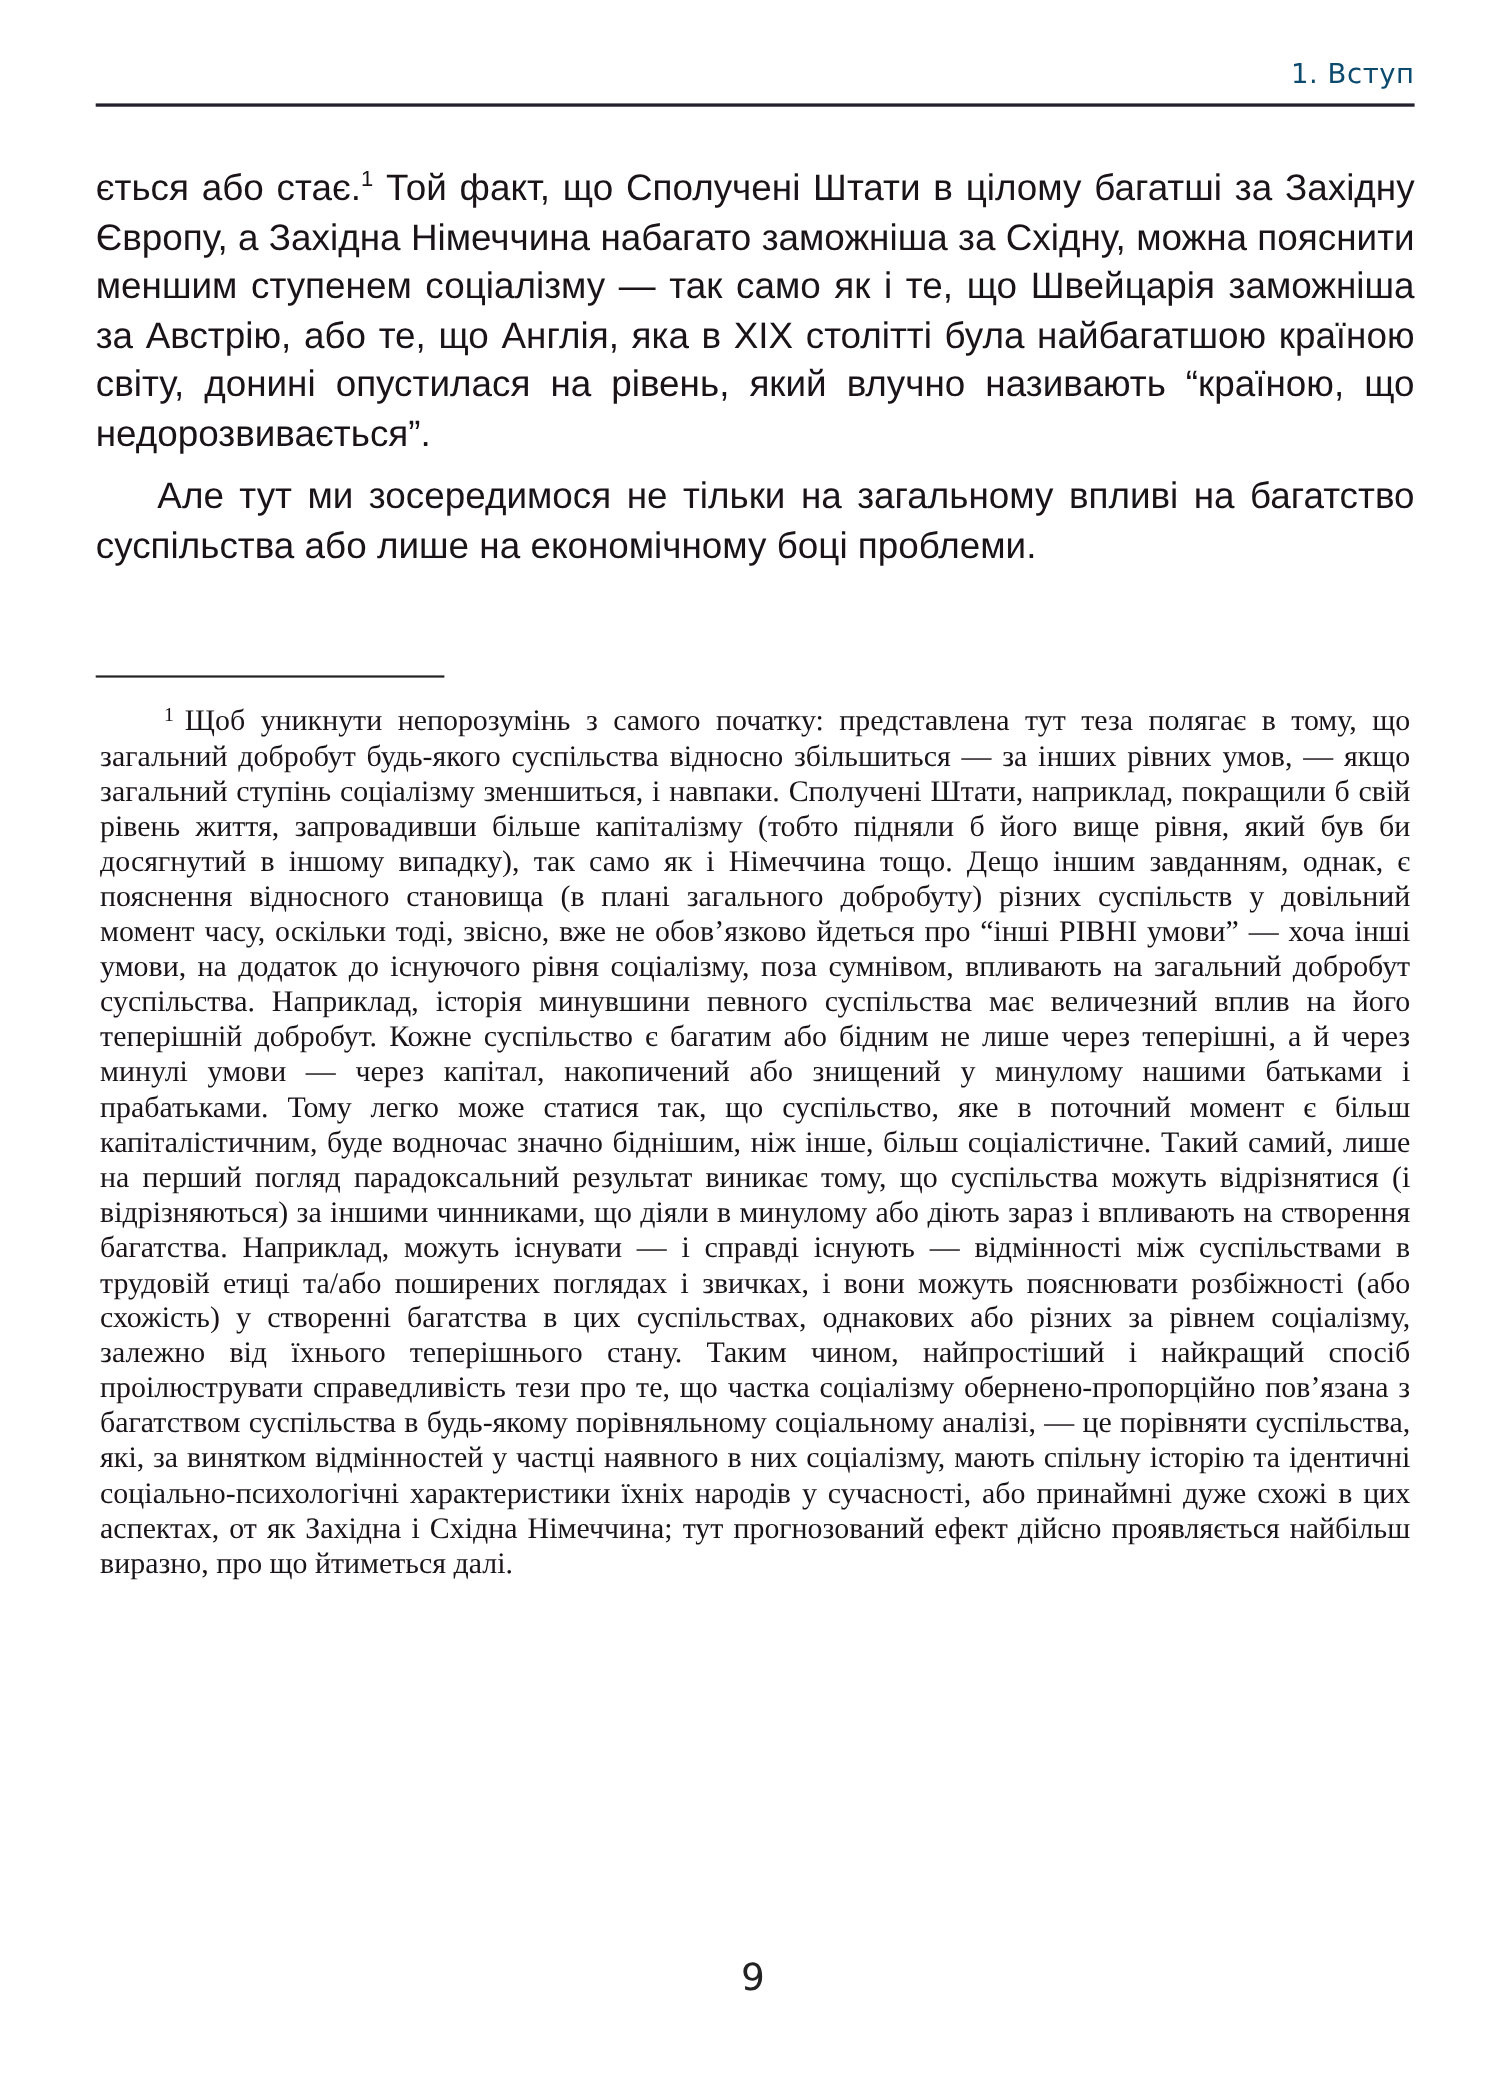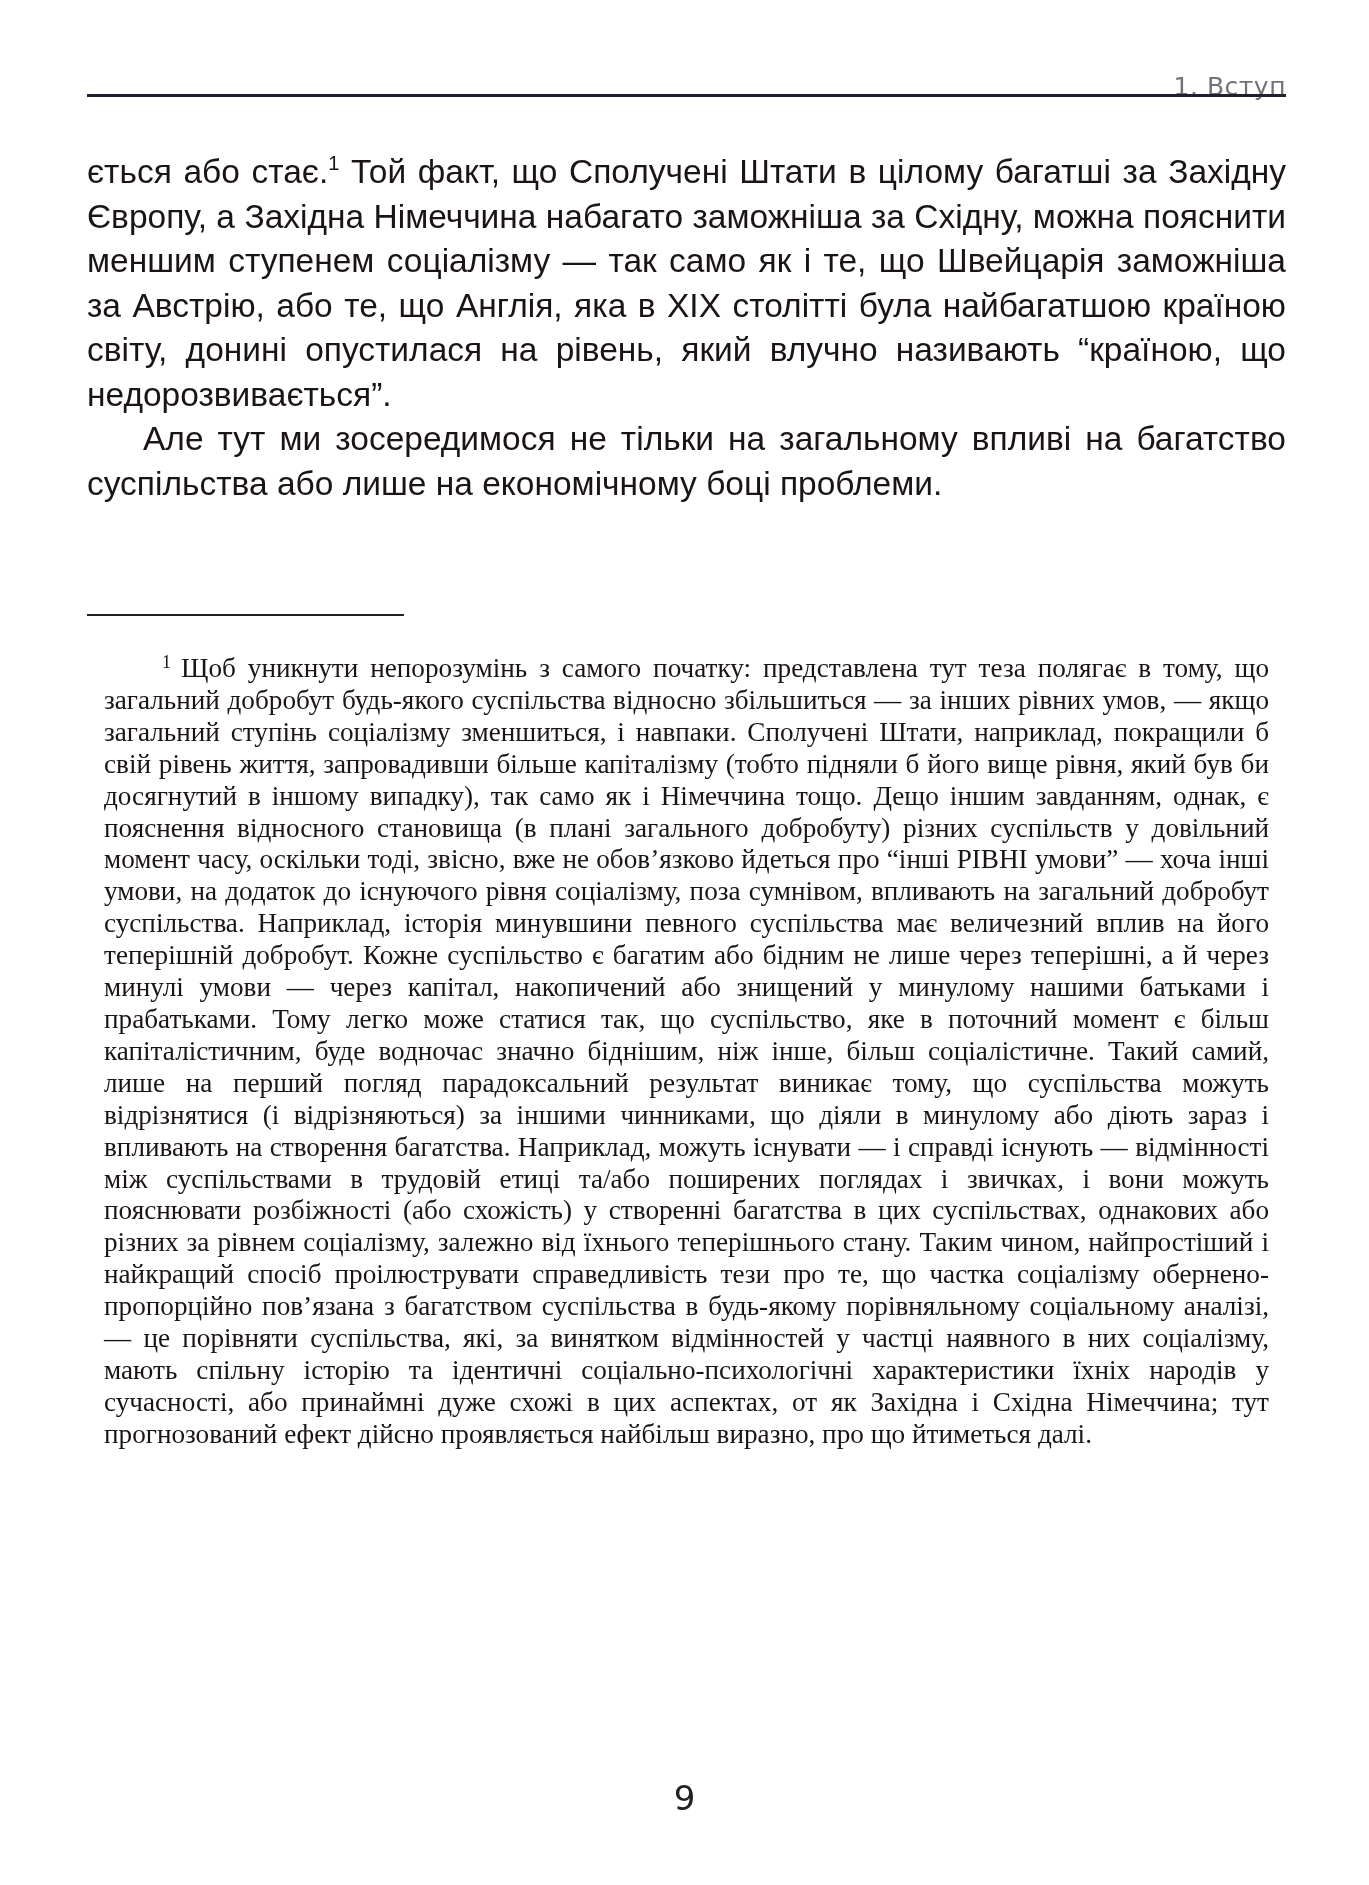--- a/index.html
+++ b/index.html
@@ -15,22 +15,21 @@
       color: #1a1418;
       font-family: "DejaVu Serif", "Liberation Serif", serif;
     }
     .running-head {
       position: absolute;
       right: 83px;
       top: 52px;
       font-family: "DejaVu Sans", "Liberation Sans", sans-serif;
       font-size: 25px;
       letter-spacing: 0.5px;
-      color: #737373;
-      margin-top: 20px;
+      color: #0c4a6e;
     }
     .head-rule {
       position: absolute;
       left: 87px;
       right: 83px;
       top: 94px;
       height: 3px;
       background: #231f2c;
     }
     .main-text {
@@ -42,20 +41,21 @@
       font-size: 33.5px;
       line-height: 44.5px;
       text-align: justify;
       font-stretch: condensed;
     }
     .main-text p {
       margin: 0;
     }
     .main-text p.indent {
       text-indent: 56px;
+      margin-top: 13px;
     }
     .fn-ref {
       font-size: 20px;
       vertical-align: 13px;
       line-height: 0;
     }
     .fn-rule {
       position: absolute;
       left: 87px;
       top: 614px;
@@ -67,21 +67,21 @@
       position: absolute;
       left: 87px;
       right: 83px;
       top: 636px;
       font-family: "Liberation Serif", "DejaVu Serif", serif;
       font-size: 27.2px;
       line-height: 31.9px;
       text-align: justify;
     }
     .footnote p {
-      margin: 17px;
+      margin: 4px;
       text-indent: 58px;
     }
     .fn-mark {
       font-size: 18px;
       vertical-align: 9px;
       line-height: 0;
       margin-right: 10px;
     }
     .page-number {
       position: absolute;

